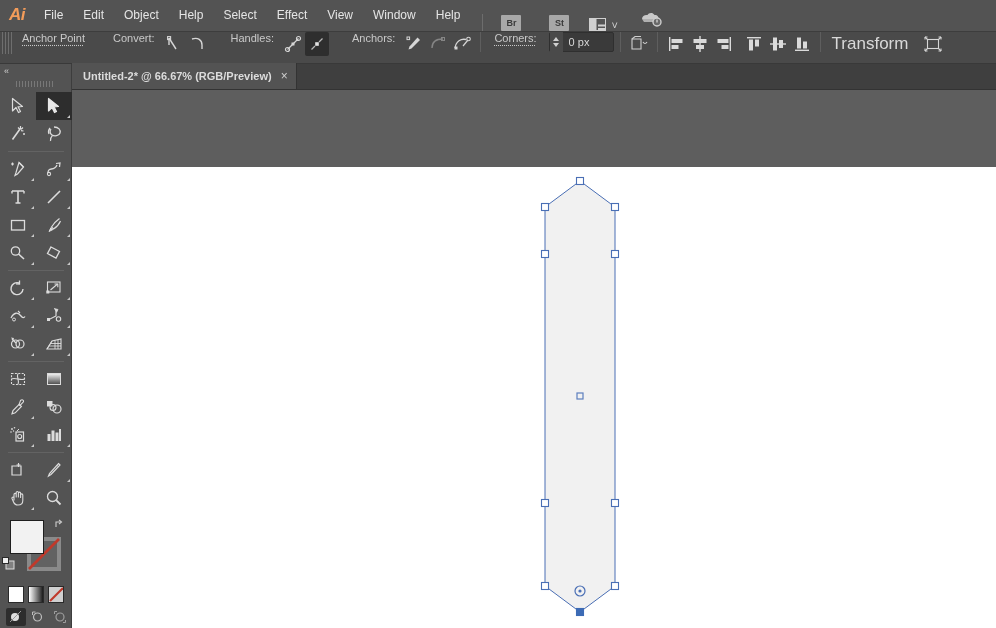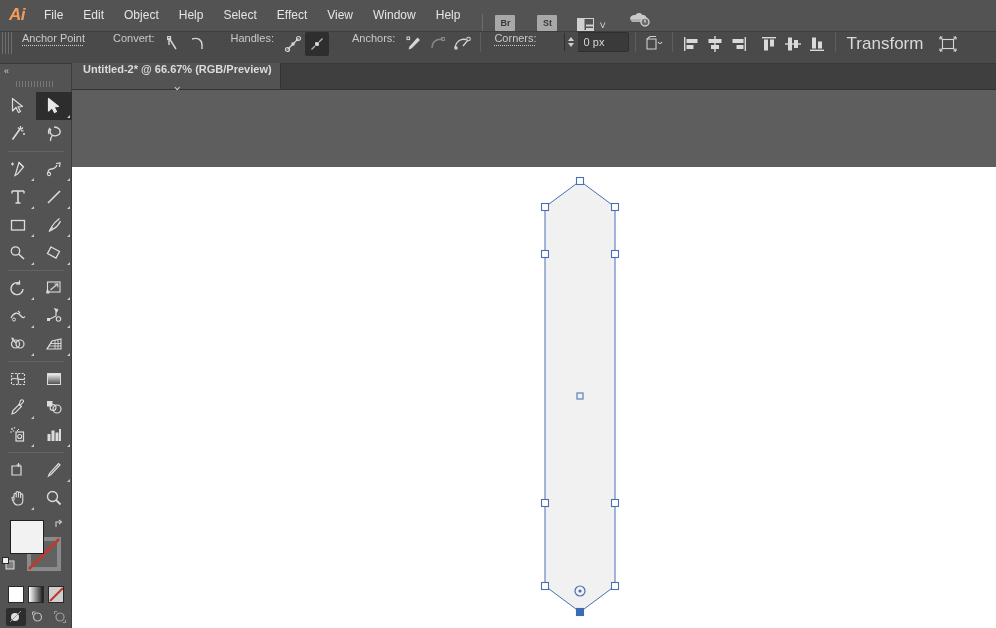--- a/index.html
+++ b/index.html
@@ -29,20 +29,21 @@
     padding: 0 10px; height: 32px; line-height: 32px;
     font-size: 12px; color: #e5e5e5; cursor: default;
   }
   .menu-sep {
     width: 1px; height: 17px; background: #6d6d6d; margin: 0 12px;
   }
   .chip {
     width: 20px; height: 16px; background: #a8a8a8; color: #3a3a3a;
     font-size: 9px; font-weight: bold; display: flex;
     align-items: center; justify-content: center; border-radius: 1px;
+    margin-left: 6px;
   }
   .ws-icon { margin-left: 20px; display: flex; align-items: center; gap: 5px; }
   .cloud-icon { margin-left: 22px; }
 
   
   .controlbar {
     position: absolute; left: 0; top: 32px; width: 996px; height: 32px;
     background: #4a4a4a;
     display: flex; align-items: flex-start;
     border-bottom: 1px solid #393939;
@@ -57,21 +58,21 @@
   .cb-sep { width: 1px; height: 20px; background: #5e5e5e; margin: 0 6px; }
   .cb-btn {
     width: 24px; height: 24px; display: flex; align-items: center;
     justify-content: center; border-radius: 2px; cursor: default;
   }
   .cb-btn.active { background: #2e2e2e; }
   .cb-btn.disabled { opacity: 0.42; }
   .cb-field {
     display: flex; align-items: center; height: 20px;
     background: #3a3a3a; border: 1px solid #2f2f2f; border-radius: 2px;
-    margin-left: 20px;
+    margin-left: 5px;
   }
   .stepper {
     width: 13px; height: 20px; display: flex; flex-direction: column;
     align-items: center; justify-content: center; gap: 2px;
     background: #4a4a4a;
   }
   .stepper i {
     display: block; width: 0; height: 0;
     border-left: 3.5px solid transparent; border-right: 3.5px solid transparent;
   }
@@ -157,21 +158,21 @@
   .dm.active { background: #2d2d2d; }
 
   
   .tabbar {
     position: absolute; left: 72px; top: 64px; width: 924px; height: 26px;
     background: #3f3f3f; border-bottom: 1px solid #333;
     display: flex; align-items: flex-end;
   }
   .doctab {
     height: 26px; background: #535353; display: flex; align-items: center;
-    padding: 0 8px 0 11px; gap: 9px; border-right: 1px solid #333; flex-direction: column;
+    padding: 0 8px 0 11px; gap: 9px; border-right: 1px solid #333;
   }
   .doctab-title { font-size: 11px; color: #dcdcdc; font-weight: bold; white-space: nowrap; }
   .doctab-close { font-size: 12px; color: #cfcfcf; cursor: default; line-height: 1; }
 
   
   .canvas-area {
     position: absolute; left: 72px; top: 90px; width: 924px; height: 538px;
     background: #5e5e5e; overflow: hidden;
   }
   .artboard {

